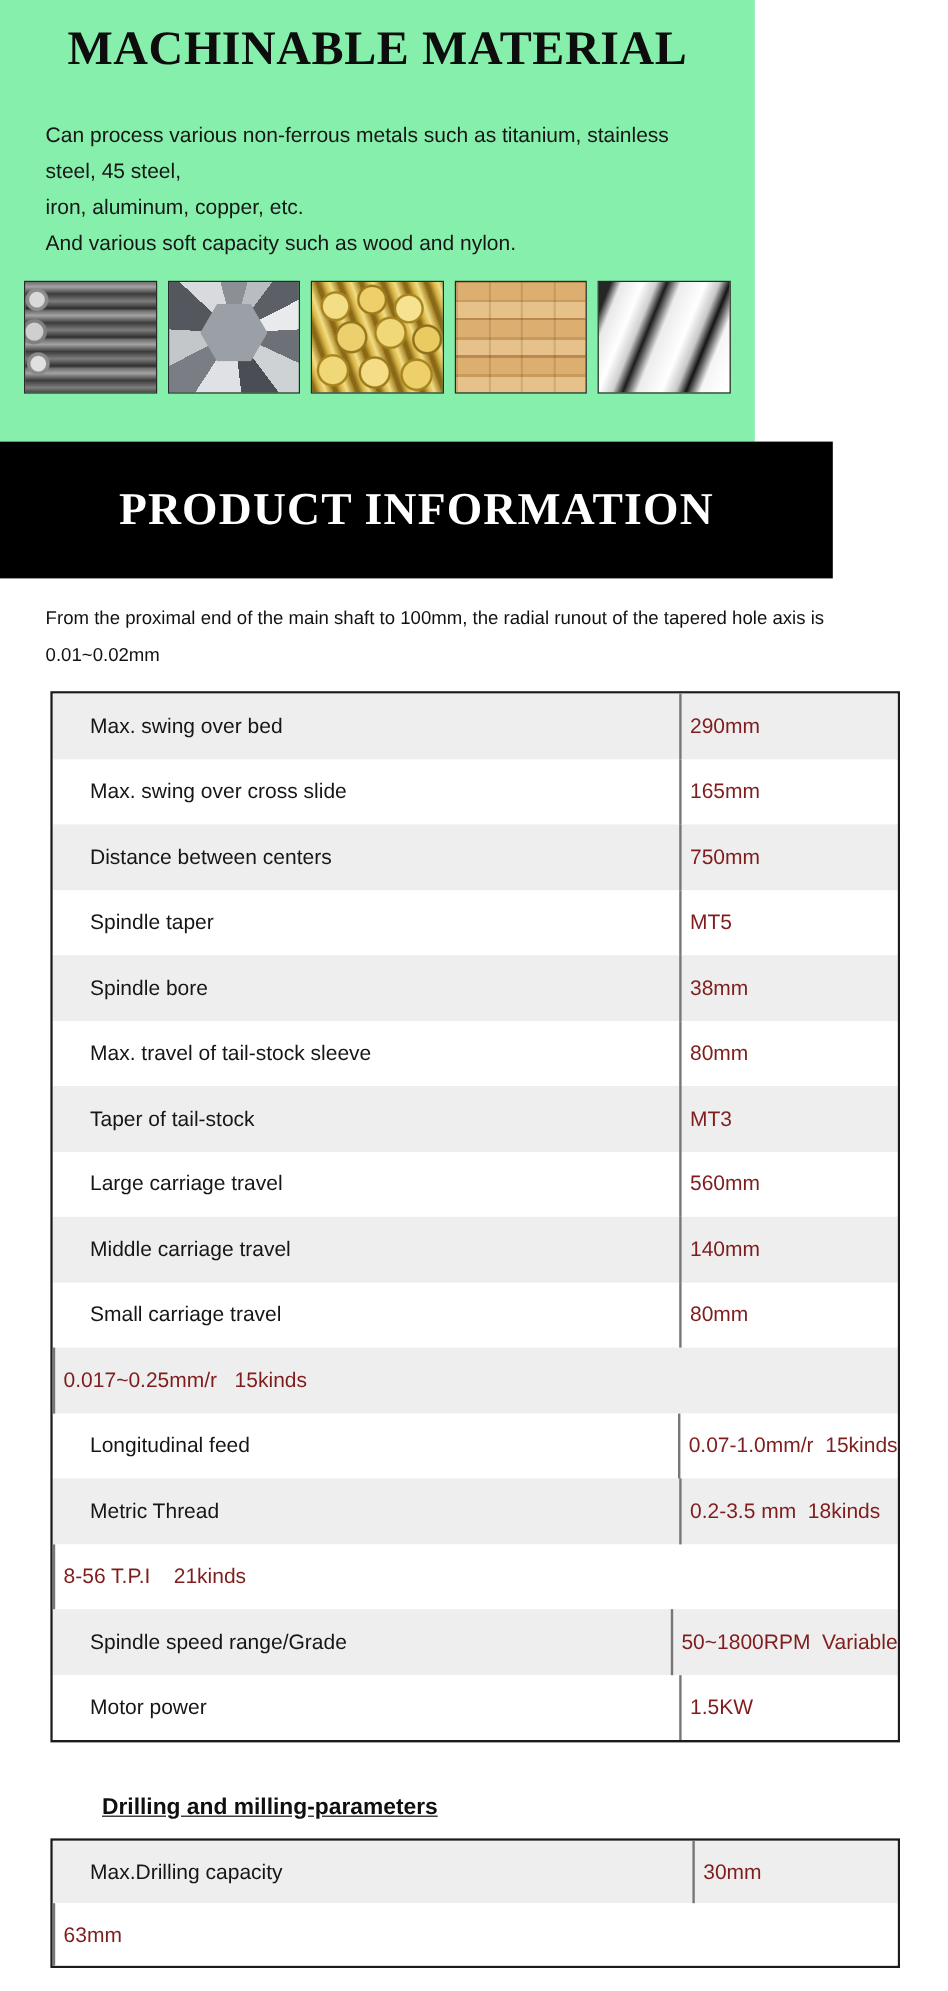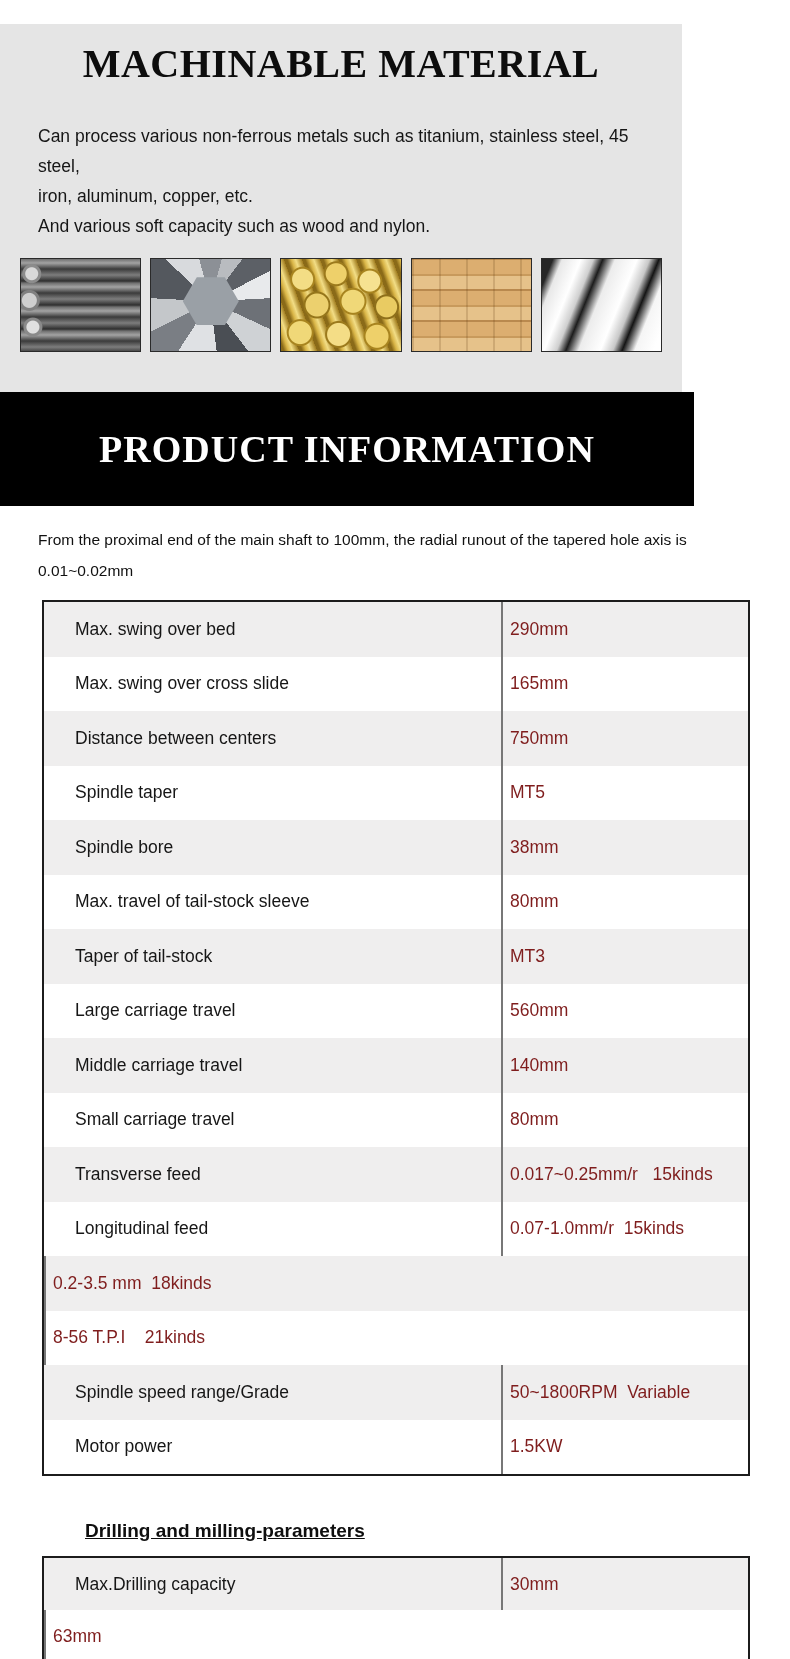--- a/index.html
+++ b/index.html
@@ -7,24 +7,23 @@
   body {
     height:1659px;
     overflow:hidden;
     background:#ffffff;
     font-family:"Liberation Sans", sans-serif;
     color:#141414;
   }
 
   
   .top-section {
-    width:682px; height:368px;
-    background:#e5e5e5;
+    width:629px; height:368px;
+    background:#86efac;
     overflow:hidden;
-    margin-top:24px;
   }
   .main-title {
     padding-top:16px;
     text-align:center;
     font-family:"Liberation Serif", serif;
     font-weight:bold;
     font-size:40px;
     letter-spacing:0.5px;
     color:#0d0d0d;
   }
@@ -131,25 +130,25 @@
     width:708px;
     border:2px solid #1c1c1c;
     background:#ffffff;
   }
   .param-table.second { margin-top:12px; }
   .param-row {
     display:flex;
     align-items:center;
     height:54.5px;
   }
-  .param-table.second .param-row { height:52px; }
+  .param-table.second .param-row { height:52px;gap:11px; }
   .row-gray  { background:#efeeee; }
   .row-white { background:#ffffff;align-items:center; }
   .cell-label {
-    width:457px;
+    width:522px;
     padding-left:31px;
     font-size:17.5px;
     color:#161616;
     white-space:pre;
   }
   .cell-value {
     flex:1;
     align-self:stretch;
     display:flex;
     align-items:center;
@@ -224,28 +223,28 @@
   </div>
       <div class="param-row row-gray">
     <div class="cell-label">Middle carriage travel</div>
     <div class="cell-value">140mm</div>
   </div>
       <div class="param-row row-white">
     <div class="cell-label">Small carriage travel</div>
     <div class="cell-value">80mm</div>
   </div>
       <div class="param-row row-gray">
-    <div class="cell-label">Transverse feed</div>
     <div class="cell-value">0.017~0.25mm/r   15kinds</div>
   </div>
       <div class="param-row row-white">
     <div class="cell-label">Longitudinal feed</div>
     <div class="cell-value">0.07-1.0mm/r  15kinds</div>
   </div>
       <div class="param-row row-gray">
+    <div class="cell-label">Metric Thread</div>
     <div class="cell-value">0.2-3.5 mm  18kinds</div>
   </div>
       <div class="param-row row-white">
     <div class="cell-value">8-56 T.P.I    21kinds</div>
   </div>
       <div class="param-row row-gray">
     <div class="cell-label">Spindle speed range/Grade</div>
     <div class="cell-value">50~1800RPM  Variable</div>
   </div>
       <div class="param-row row-white">

